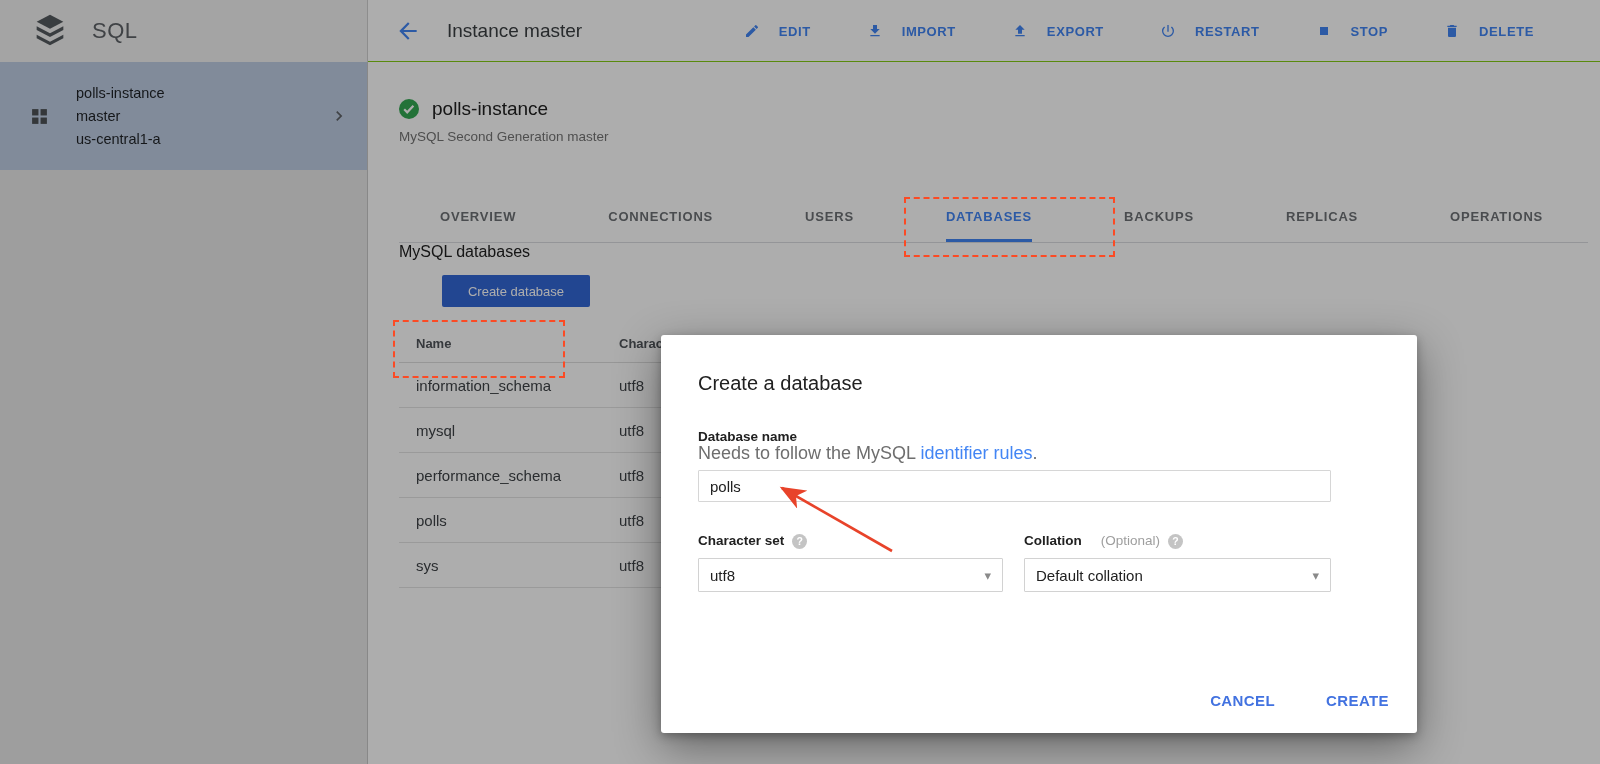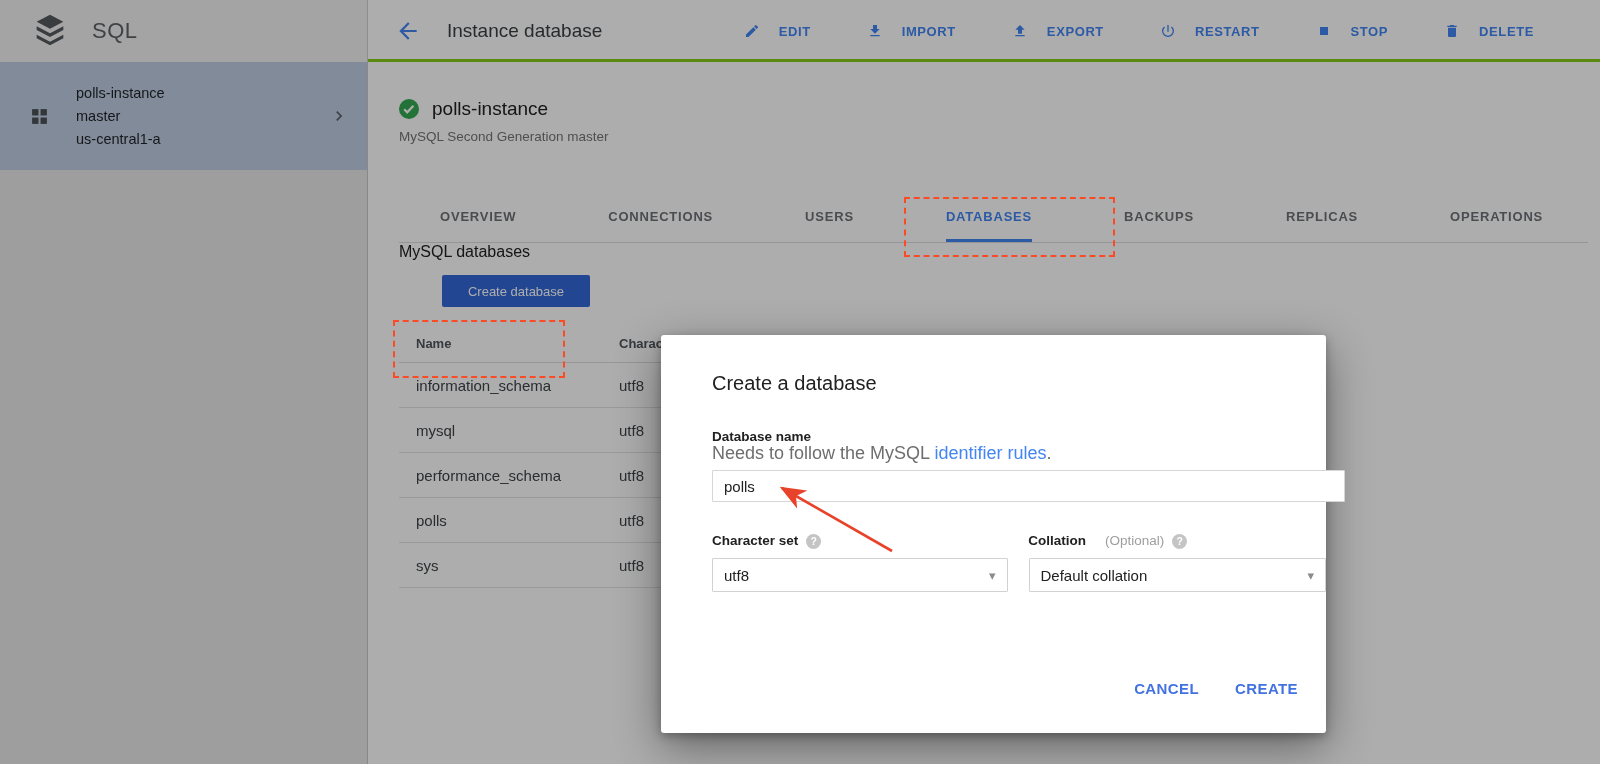--- a/index.html
+++ b/index.html
@@ -12,21 +12,21 @@
     --selected_nav:#bfcde3;
     --text_primary:#212121;
     --text_secondary:#757575;
     --divider:#dadce0;
   }
   *{box-sizing:border-box;margin:0;padding:0;}
   html,body{width:1600px;height:764px;overflow:hidden;}
   body{position:relative;font-family:"Liberation Sans","DejaVu Sans",sans-serif;background:#fff;color:var(--text_primary);}
 
   
-  .app-header{position:absolute;left:0;top:0;width:1600px;height:62px;background:#fff;border-bottom:3px solid #84cc16;z-index:5;}
+  .app-header{position:absolute;left:0;top:0;width:1600px;height:62px;background:#fff;border-bottom:1px solid #84cc16;z-index:5;}
   .logo-bar{position:absolute;left:0;top:0;width:368px;height:62px;background:#f2f2f2;border-right:1px solid #d0d0d0;display:flex;align-items:center;padding-left:30px;}
   .logo-icon{width:40px;height:40px;color:#555a5f;}
   .logo-text{font-size:22px;color:#5f6368;margin-left:22px;letter-spacing:.5px;}
   .header-main{position:absolute;left:369px;top:0;right:0;height:62px;display:flex;align-items:center;padding:0 66px 0 26px;}
   .back-btn{width:26px;height:26px;color:var(--accent_blue);cursor:pointer;flex:0 0 auto;}
   .page-title{font-size:19px;color:#3c4043;margin-left:26px;white-space:nowrap;}
   .header-actions{margin-left:auto;display:flex;align-items:center;gap:56px;}
   .action-btn{display:flex;align-items:center;gap:19px;color:var(--accent_blue);font-size:13px;font-weight:700;letter-spacing:.6px;cursor:pointer;white-space:nowrap;}
   .action-btn svg{width:16px;height:16px;flex:0 0 auto;}
 
@@ -55,57 +55,57 @@
   .cell-charset{flex:1;padding-left:2px;}
 
   
   .scrim{position:absolute;inset:0;background:rgba(0,0,0,.32);z-index:50;}
   .annot-box{position:absolute;border:2px dashed var(--annotation_orange);z-index:60;pointer-events:none;}
   .annot-tab{left:904px;top:197px;width:211px;height:60px;}
   .annot-btn{left:393px;top:320px;width:172px;height:58px;}
   .annot-arrow{position:absolute;inset:0;z-index:110;pointer-events:none;}
 
   
-  .dialog{position:absolute;left:661px;top:335px;width:665px;height:398px;background:#fff;border-radius:3px;
-          box-shadow:0 14px 45px rgba(0,0,0,.42),0 3px 10px rgba(0,0,0,.28);z-index:100;padding:36px 0 0 51px;}
+  .dialog{position:absolute;left:661px;top:335px;width:756px;height:398px;background:#fff;border-radius:3px;
+          box-shadow:0 14px 45px rgba(0,0,0,.42),0 3px 10px rgba(0,0,0,.28);z-index:100;padding:36px 0 0 37px;}
   .dialog-title{font-size:20px;font-weight:400;color:var(--text_primary);line-height:24px;}
   .field-label{margin-top:33px;font-size:13.5px;font-weight:700;line-height:17px;}
   .field-help{font-size:18px;color:#6e6e6e;line-height:17px;margin-bottom:8px;}
   .field-help a{color:var(--accent_blue);text-decoration:none;cursor:pointer;}
   .name-input{width:633px;height:32px;border:1px solid #d6d6d6;border-radius:1px;font-family:inherit;font-size:15px;color:var(--text_primary);padding:0 11px;outline:none;}
   .two-col{display:flex;margin-top:30px;}
   .col-a{width:326px;}
   .col-b{width:307px;}
   .dd-label{font-size:13.5px;font-weight:700;line-height:18px;display:flex;align-items:center;}
   .optional{color:#9e9e9e;font-weight:400;margin-left:19px;}
   .help-ic{display:inline-block;width:15px;height:15px;border-radius:50%;background:#c4c4c4;color:#fff;font-size:10.5px;font-weight:700;text-align:center;line-height:15px;margin-left:8px;cursor:pointer;}
   .select{position:relative;margin-top:8px;height:34px;border:1px solid #d2d2d2;border-radius:1px;display:flex;align-items:center;padding:0 30px 0 11px;font-size:15px;color:var(--text_primary);cursor:pointer;}
   .select .caret{position:absolute;right:11px;top:50%;transform:translateY(-50%);color:#8a8a8a;font-size:13px;}
   .sel-a{width:305px;}
   .sel-b{width:307px;}
-  .dialog-footer{position:absolute;right:28px;bottom:36px;display:flex;gap:36px;}
+  .dialog-footer{position:absolute;right:28px;bottom:24px;display:flex;gap:51px;}
   .dlg-btn{font-size:15px;font-weight:700;letter-spacing:.4px;color:var(--dialog_blue);background:none;border:none;font-family:inherit;cursor:pointer;}
 </style>
 </head>
 <body>
 
 <div class="app-header">
   <div class="logo-bar">
     <svg class="logo-icon" viewBox="0 0 24 24" fill="currentColor">
       <path d="M12 2.2 20 6.4 12 10.6 4 6.4Z"></path>
       <path d="M4 9.2 12 13.4 20 9.2 20 11.4 12 15.6 4 11.4Z"></path>
       <path d="M4 14.2 12 18.4 20 14.2 20 16.4 12 20.6 4 16.4Z"></path>
     </svg>
     <span class="logo-text">SQL</span>
   </div>
   <div class="header-main">
     <svg class="back-btn" viewBox="0 0 24 24" fill="currentColor">
       <path d="M20 11H7.83l5.59-5.59L12 4l-8 8 8 8 1.41-1.41L7.83 13H20v-2z"></path>
     </svg>
-    <span class="page-title">Instance database</span>
+    <span class="page-title">Instance master</span>
     <div class="header-actions">
       <span class="action-btn">
         <svg viewBox="0 0 24 24" fill="currentColor">
             <path d="M3 17.25V21h3.75L17.81 9.94l-3.75-3.75L3 17.25zM20.71 7.04a1 1 0 0 0 0-1.41l-2.34-2.34a1 1 0 0 0-1.41 0l-1.83 1.83 3.75 3.75 1.83-1.83z"></path>
           </svg>
         <span>EDIT</span>
       </span>
       <span class="action-btn">
         <svg viewBox="0 0 24 24" fill="currentColor">
             <path d="M19 9h-4V3H9v6H5l7 7 7-7zM5 18v2h14v-2H5z"></path>

